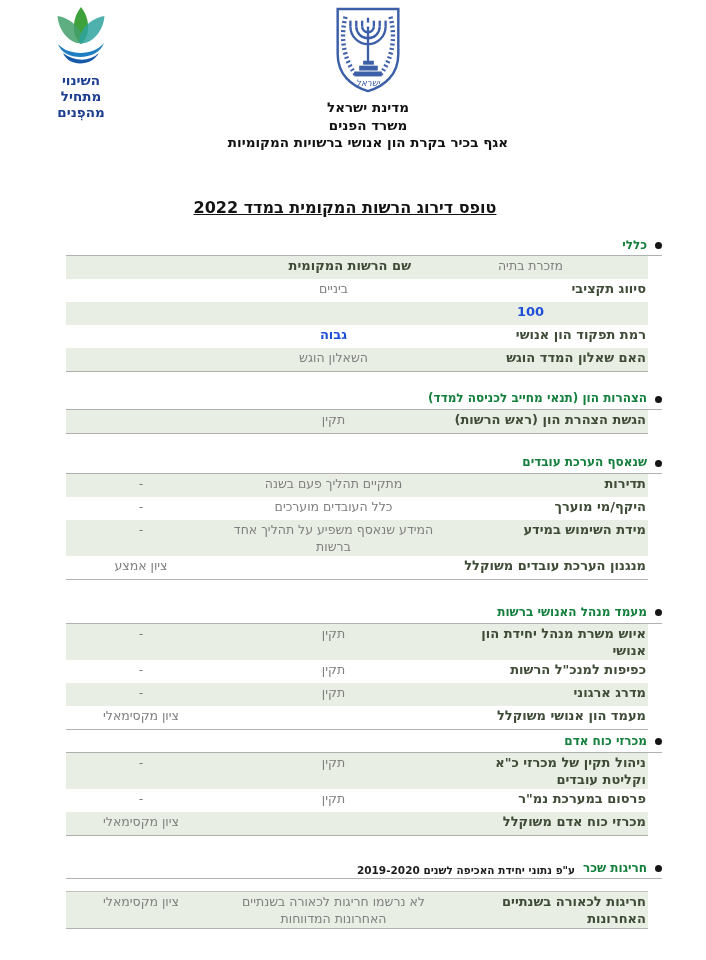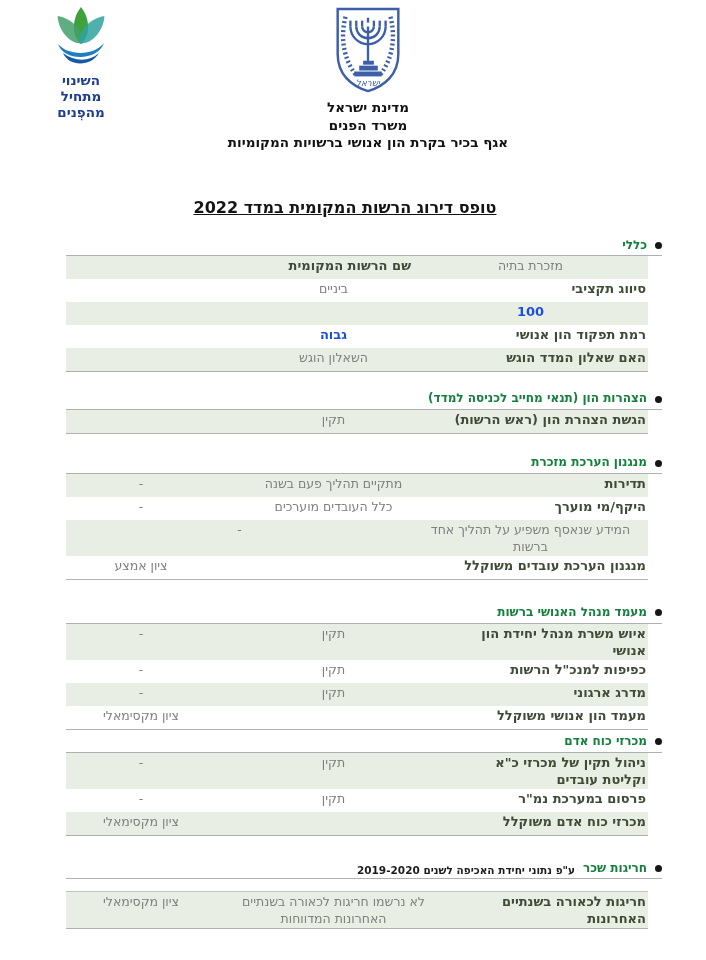--- a/index.html
+++ b/index.html
@@ -126,34 +126,35 @@
           <div class="row">
             <div class="cell label">הגשת הצהרת הון (ראש הרשות)</div>
             <div class="cell mid">תקין</div>
             <div class="cell left"></div>
           </div>
         </div>
       </div>
       <div class="section" style="margin-top: 22px;">
         <div class="section-header">
           <span class="bullet"></span>
-          <span class="section-title">מנגנון הערכת מזכרת</span>
+          <span class="section-title">שנאסף הערכת עובדים</span>
         </div>
         <div class="sec-table">
           <div class="row">
             <div class="cell label">תדירות</div>
             <div class="cell mid">מתקיים תהליך פעם בשנה</div>
             <div class="cell left">-</div>
           </div>
           <div class="row">
             <div class="cell label">היקף/מי מוערך</div>
             <div class="cell mid">כלל העובדים מוערכים</div>
             <div class="cell left">-</div>
           </div>
           <div class="row">
+            <div class="cell label">מידת השימוש במידע</div>
             <div class="cell mid">המידע שנאסף משפיע על תהליך אחד ברשות</div>
             <div class="cell left">-</div>
           </div>
           <div class="row">
             <div class="cell label">מנגנון הערכת עובדים משוקלל</div>
             <div class="cell mid"></div>
             <div class="cell left">ציון אמצע</div>
           </div>
         </div>
       </div>

